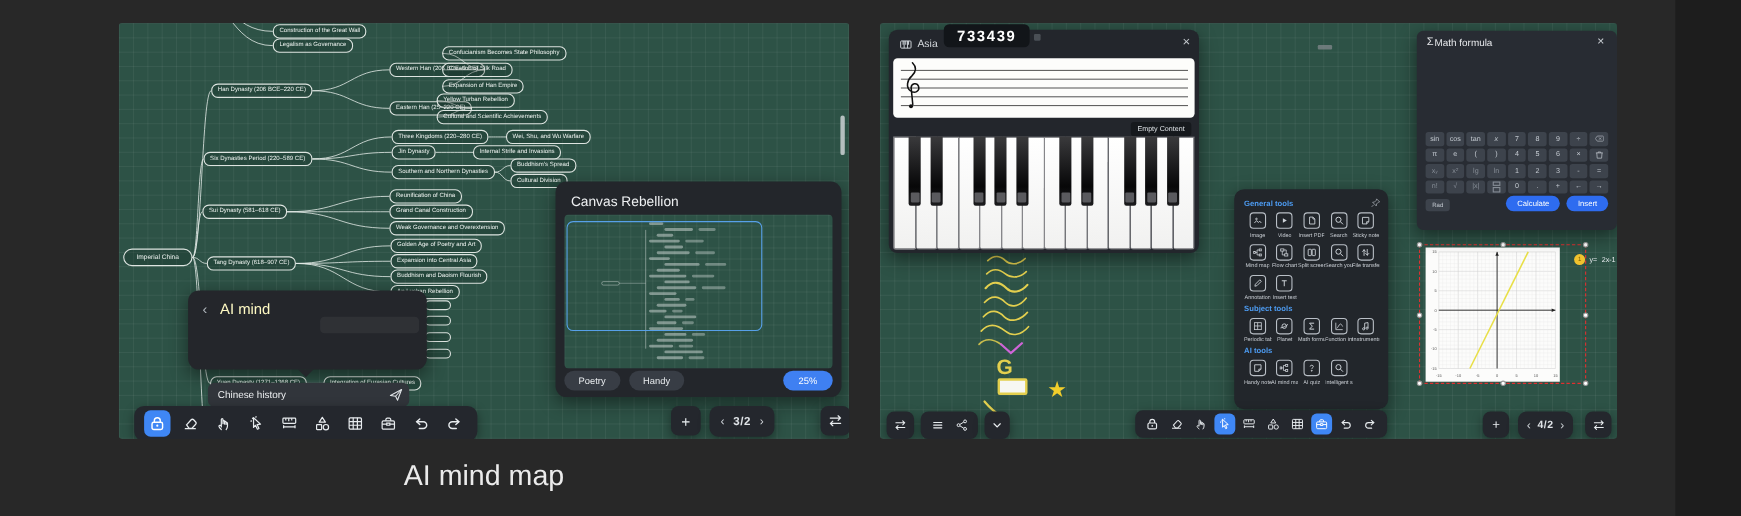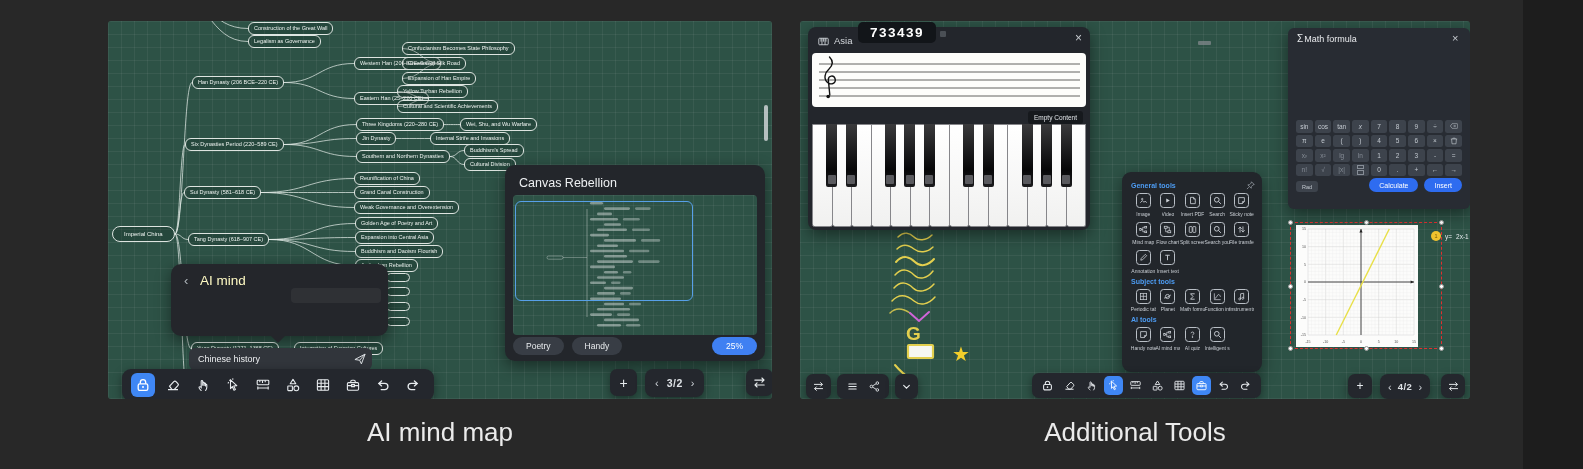--- a/index.html
+++ b/index.html
@@ -914,14 +914,13 @@
       <span class="pg-ch">›</span>
     </div>
     <div class="sqbtn sm rb-swap" id="rb-swap">
         <svg viewBox="0 0 16 16" fill="none" stroke="currentColor" stroke-width="1.2" stroke-linecap="round">
           <path d="M3 5.4h9.4M10.6 3.2l2.2 2.2-2.2 2.2M13 10.6H3.6M5.4 8.4L3.2 10.6l2.2 2.2"></path>
         </svg>
       </div>
   </div>
 
   <div class="caption cap-left">AI mind map</div>
-  <div class="caption cap-right">Additional Tools</div>
 </div>
 
 </body></html>

